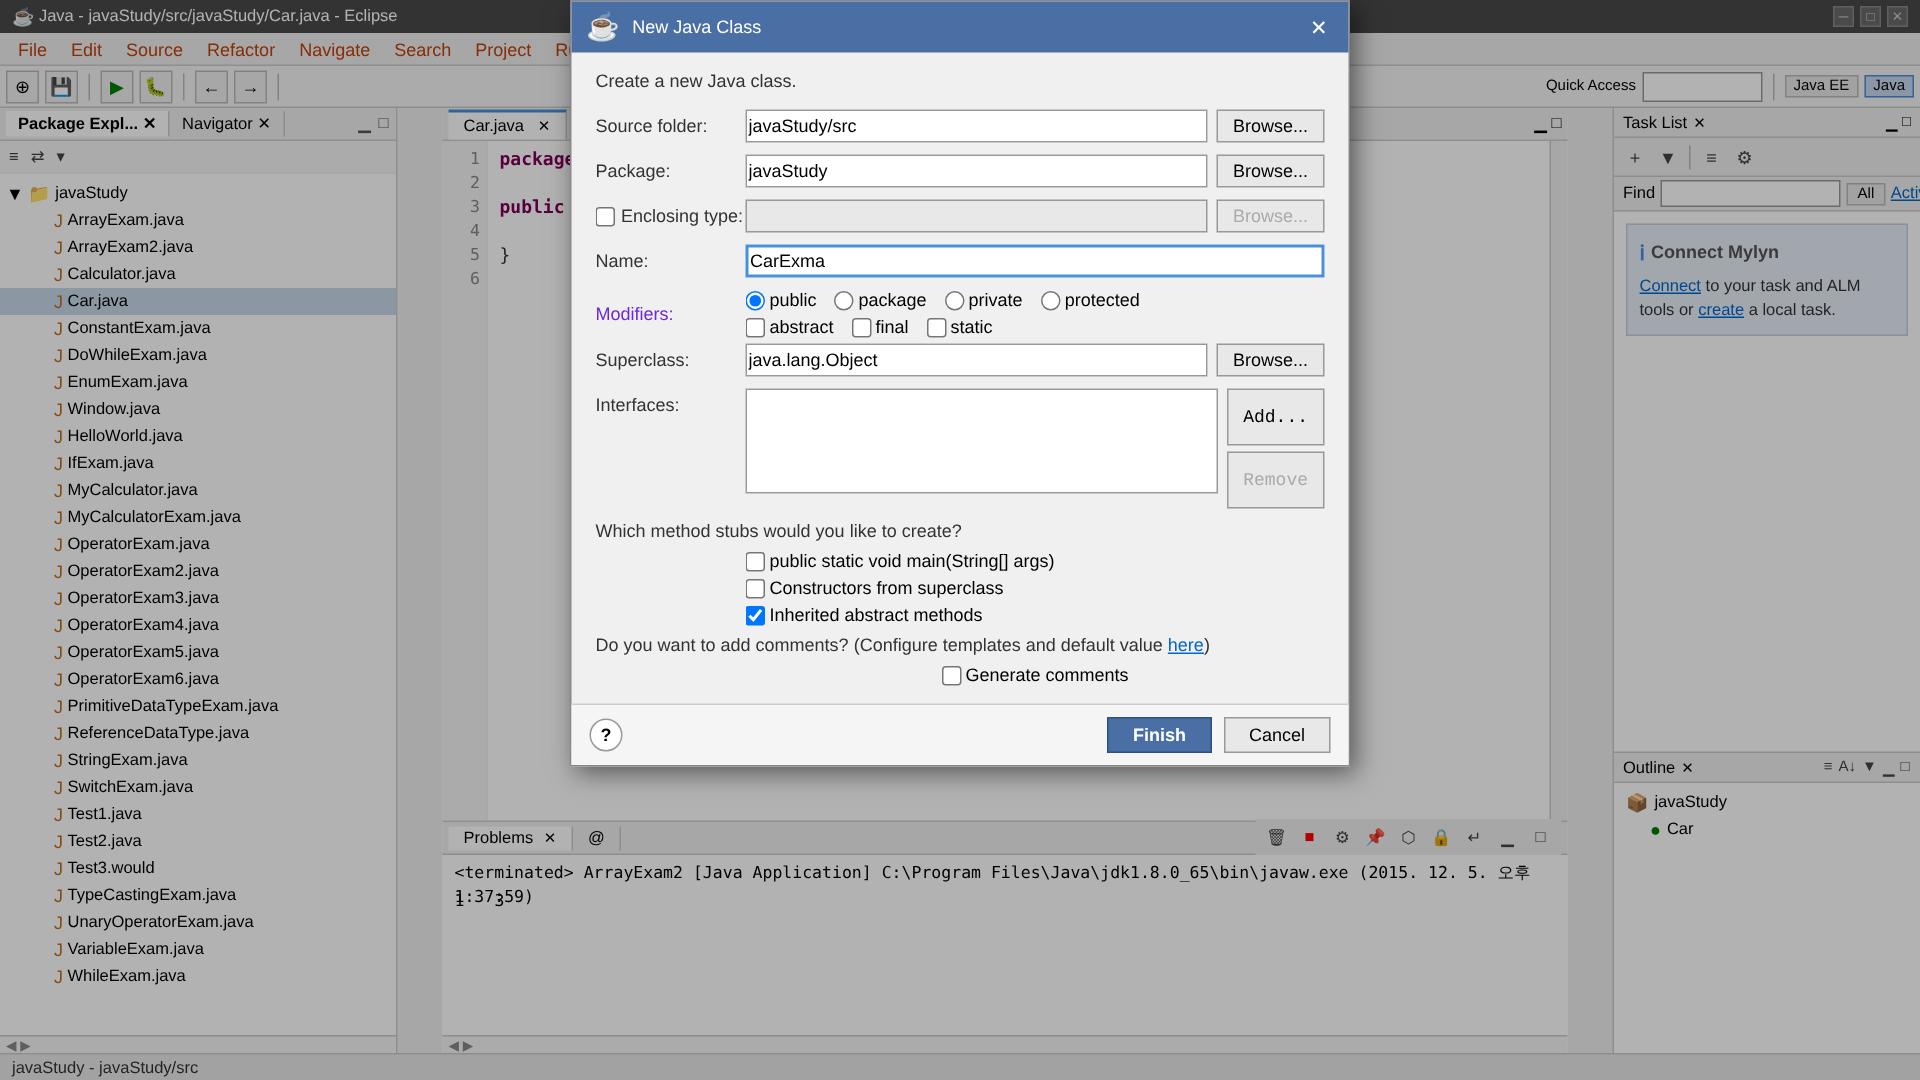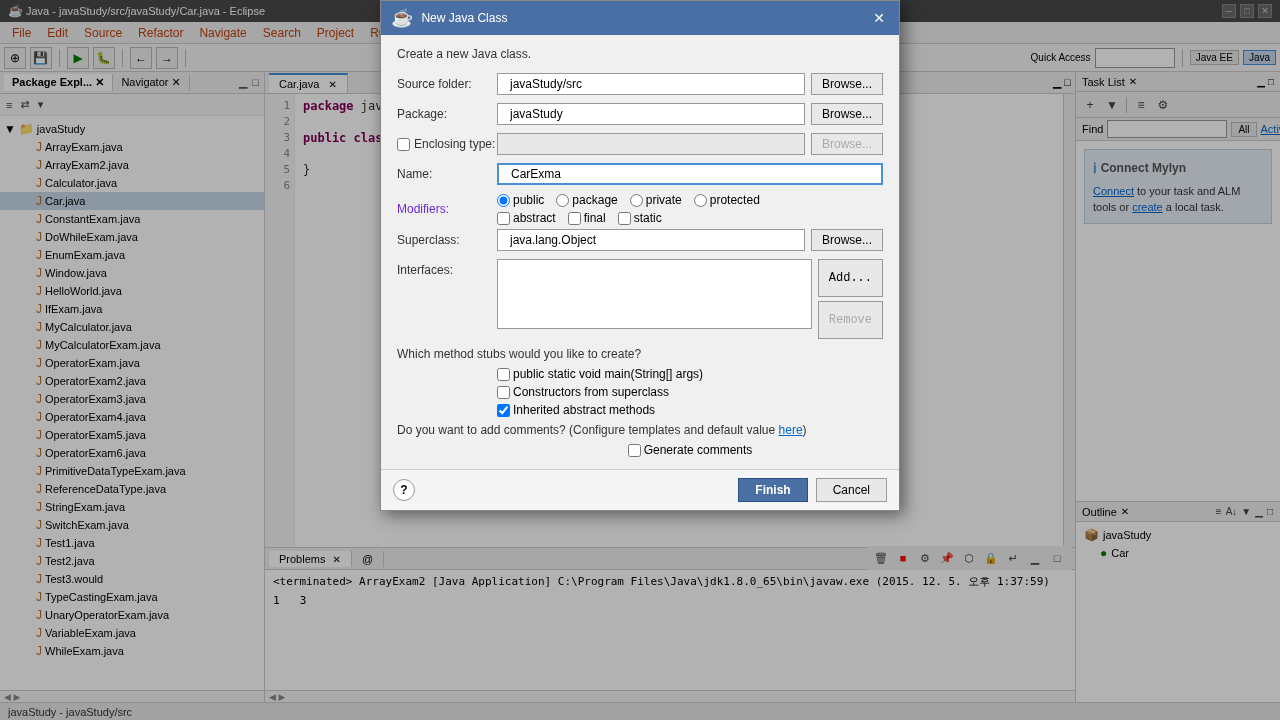--- a/index.html
+++ b/index.html
@@ -71,20 +71,21 @@
       display: flex; align-items: center; justify-content: center;
       font-size: 12px; cursor: pointer;
     }
     .toolbar-separator { width: 1px; height: 18px; background: #bbb; margin: 0 3px; }
 
     
     .workspace {
       display: flex;
       flex: 1;
       overflow: hidden;
+      gap: 30px;
     }
 
     
     .left-sidebar {
       width: 265px;
       background: #fff;
       border-right: 1px solid #ccc;
       display: flex;
       flex-direction: column;
       flex-shrink: 0;
@@ -348,21 +349,21 @@
     .form-field-group {
       display: flex;
       flex: 1;
       align-items: center;
       gap: 6px;
     }
     .form-input {
       flex: 1;
       height: 22px;
       border: 1px solid #999;
-      padding: 2px 12px;
+      padding: 2px 1px;
       font-size: 12px;
       background: #fff;
     }
     .browse-btn {
       height: 22px;
       padding: 0 10px;
       background: #e8e8e8;
       border: 1px solid #999;
       font-size: 12px;
       cursor: pointer;

